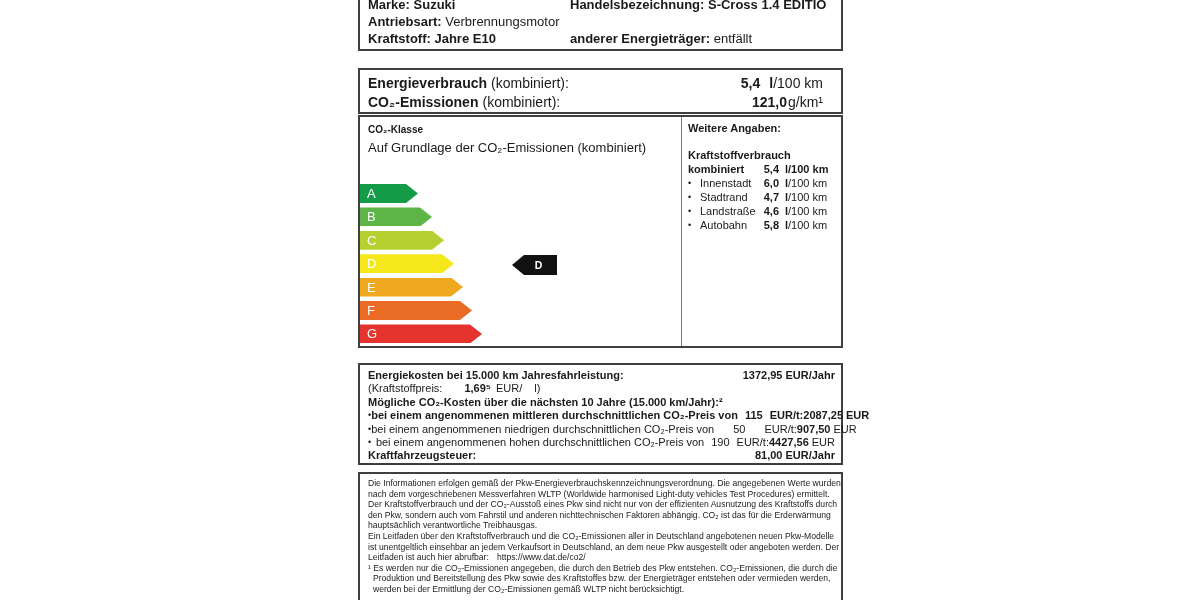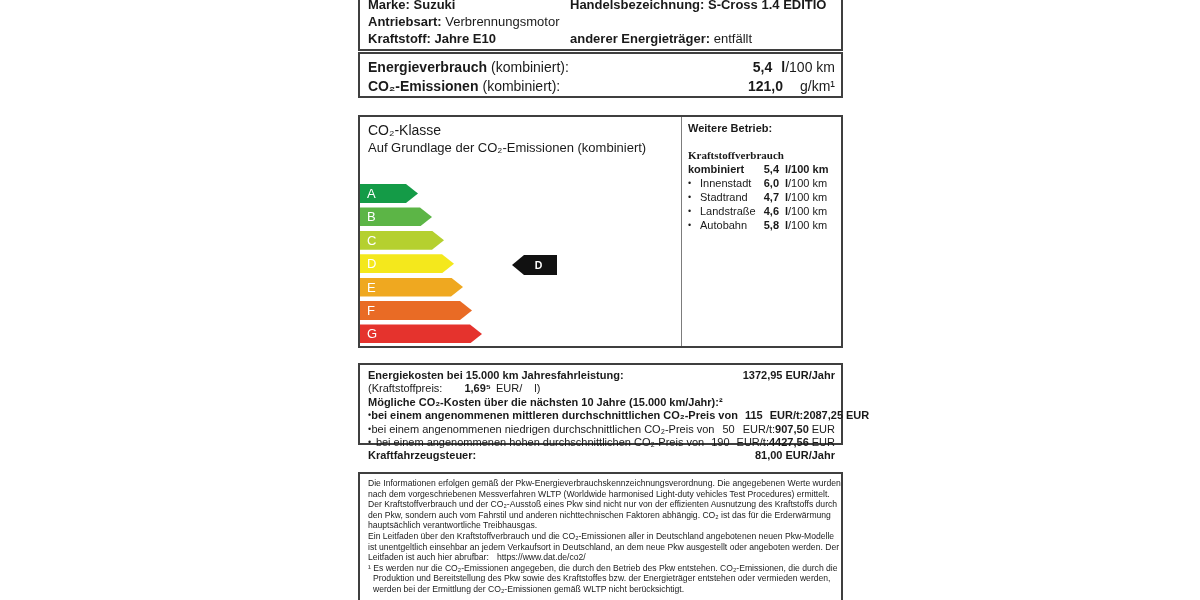--- a/index.html
+++ b/index.html
@@ -11,51 +11,51 @@
   .box{
     position:absolute;left:358px;width:485px;box-sizing:border-box;
     border:2px solid #3f3f3f;background:#fff;
   }
   .b{font-weight:bold;}
   
   #vehicle-box{top:-12px;height:63px;padding:6px 8px 2px;overflow:hidden;font-size:13px;}
   .v-row{position:relative;line-height:17px;white-space:nowrap;}
   .v-col2{position:absolute;left:202px;top:0;white-space:nowrap;}
   
-  #consumption-box{top:52px;height:46px;padding:4px 6px 4px 8px;font-size:14px;}
+  #consumption-box{top:68px;height:46px;padding:4px 18px 4px 8px;font-size:14px;}
   .c-line{display:flex;line-height:19px;white-space:nowrap;}
   .c-grp{margin-left:auto;}
-  .gap9{margin-left:9px;} .gap1{margin-left:17px;}
+  .gap9{margin-left:9px;} .gap1{margin-left:1px;}
   
   #co2-box{top:115px;height:233px;display:flex;padding:0;}
   #co2-left{flex:1;position:relative;padding:4px 8px;}
-  #co2-title{font-size:14px;font-weight:normal;line-height:18px;}
+  #co2-title{font-size:10px;font-weight:bold;line-height:18px;}
   #co2-subtitle{font-size:13px;line-height:17px;}
   .arrow{
     position:absolute;height:19px;color:#fff;font-size:13px;line-height:19px;
     padding-left:7px;box-sizing:border-box;
     clip-path:polygon(0 0, calc(100% - 12px) 0, 100% 50%, calc(100% - 12px) 100%, 0 100%);
   }
   #class-marker{
     position:absolute;left:152px;top:138px;width:45px;height:20px;background:#111;
     clip-path:polygon(12px 0, 100% 0, 100% 100%, 12px 100%, 0 50%);
     color:#fff;font-size:10.5px;font-weight:bold;line-height:20px;text-align:center;
     padding-left:8px;box-sizing:border-box;
   }
   #weitere-panel{width:160px;border-left:1px solid #7c7c7c;padding:4px 4px 4px 6px;
     box-sizing:border-box;font-size:11px;}
   #weitere-title{font-weight:bold;line-height:14px;}
-  #weitere-kv{font-weight:bold;line-height:14px;margin-top:13px;font-family:Liberation Serif, serif;}
+  #weitere-kv{font-weight:bold;line-height:14px;margin-top:13px;}
   .w-row{display:flex;line-height:14px;white-space:nowrap;}
   .w-bullet{width:12px;font-size:9px;}
   .w-label{flex:1;min-width:0;}
   .w-val{min-width:26px;text-align:right;font-weight:bold;}
   .w-unit{width:52px;margin-left:6px;}
   
-  #costs-box{top:363px;height:82px;padding:4px 6px 4px 8px;font-size:11px;}
+  #costs-box{top:363px;height:102px;padding:4px 6px 4px 8px;font-size:11px;}
   .k-line{display:flex;line-height:13.4px;white-space:nowrap;}
   .k-bullet{width:11px;font-size:9px;}
   .kp-val{margin-left:22px;} .kp-eur{margin-left:5px;} .kp-l{margin-left:12px;}
   .k-amount{margin-left:auto;font-weight:bold;text-align:right;}
   .k-cur{margin-left:3px;width:24px;text-align:center;}
   .k-right{margin-left:auto;font-weight:bold;}
   
   #fineprint-box{top:472px;height:160px;padding:4px 6px 4px 8px;font-size:8.6px;overflow:hidden;}
   .fp-line{line-height:10.6px;white-space:nowrap;color:#222;}
   .fp-indent{padding-left:5px;}
@@ -113,21 +113,21 @@
         <div class="arrow" style="left: 0px; top: 90.4px; width: 72px; background: rgb(92, 181, 70);">B</div>
         <div class="arrow" style="left: 0px; top: 113.8px; width: 84px; background: rgb(181, 208, 47);">C</div>
         <div class="arrow" style="left: 0px; top: 137.2px; width: 94px; background: rgb(244, 232, 28);">D</div>
         <div class="arrow" style="left: 0px; top: 160.6px; width: 103px; background: rgb(239, 168, 32);">E</div>
         <div class="arrow" style="left: 0px; top: 184px; width: 112px; background: rgb(233, 107, 37);">F</div>
         <div class="arrow" style="left: 0px; top: 207.4px; width: 122px; background: rgb(229, 51, 45);">G</div>
       </div>
     <div id="class-marker" style="background: rgb(17, 17, 17);">D</div>
   </div>
   <div id="weitere-panel">
-    <div id="weitere-title">Weitere Betrieb:</div>
+    <div id="weitere-title">Weitere Angaben:</div>
     <div id="weitere-kv">Kraftstoffverbrauch</div>
     <div class="w-row b">
       <span class="w-label">kombiniert</span>
       <span class="w-val">5,4</span>
       <span class="w-unit">l/100 km</span>
     </div>
     <div id="weitere-rows">
         <div class="w-row">
           <span class="w-bullet">•</span>
           <span class="w-label">Innenstadt</span>
@@ -173,21 +173,21 @@
         <span class="k-bullet">•</span>
         <span class="">bei einem angenommenen mittleren durchschnittlichen CO₂-Preis von</span>
         <span class="" style="margin: 0px 7px;">115</span>
         <span class="">EUR/t:</span>
         <span class="k-amount b">2087,25</span>
         <span class="k-cur">EUR</span>
       </div>
       <div class="k-line">
         <span class="k-bullet">•</span>
         <span class="">bei einem angenommenen niedrigen durchschnittlichen CO₂-Preis von</span>
-        <span class="" style="margin: 0px 8px;">50</span>
+        <span class="" style="margin: 0px 19px;">50</span>
         <span class="">EUR/t:</span>
         <span class="k-amount b">907,50</span>
         <span class="k-cur">EUR</span>
       </div>
       <div class="k-line">
         <span class="k-bullet">•</span>
         <span class="">bei einem angenommenen hohen durchschnittlichen CO₂-Preis von</span>
         <span class="" style="margin: 0px 7px;">190</span>
         <span class="">EUR/t:</span>
         <span class="k-amount b">4427,56</span>

